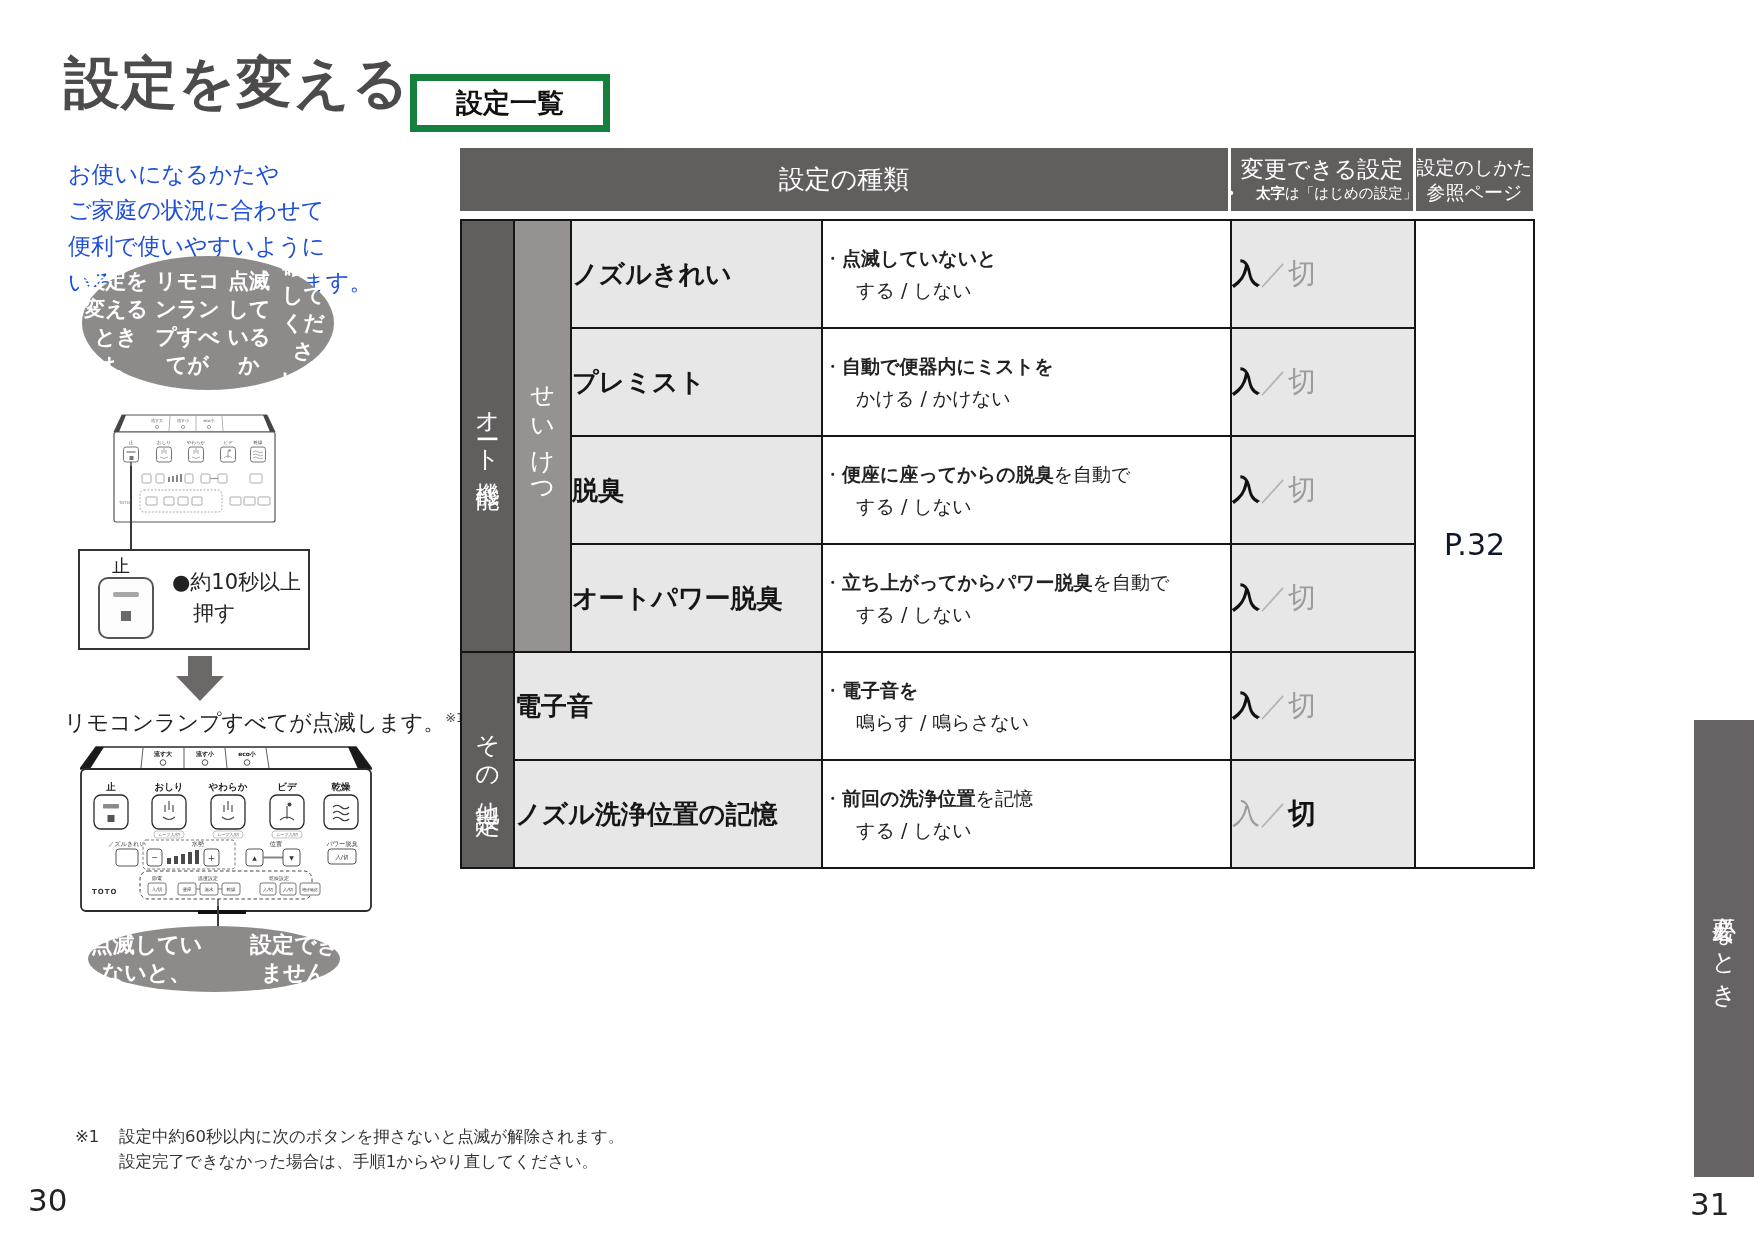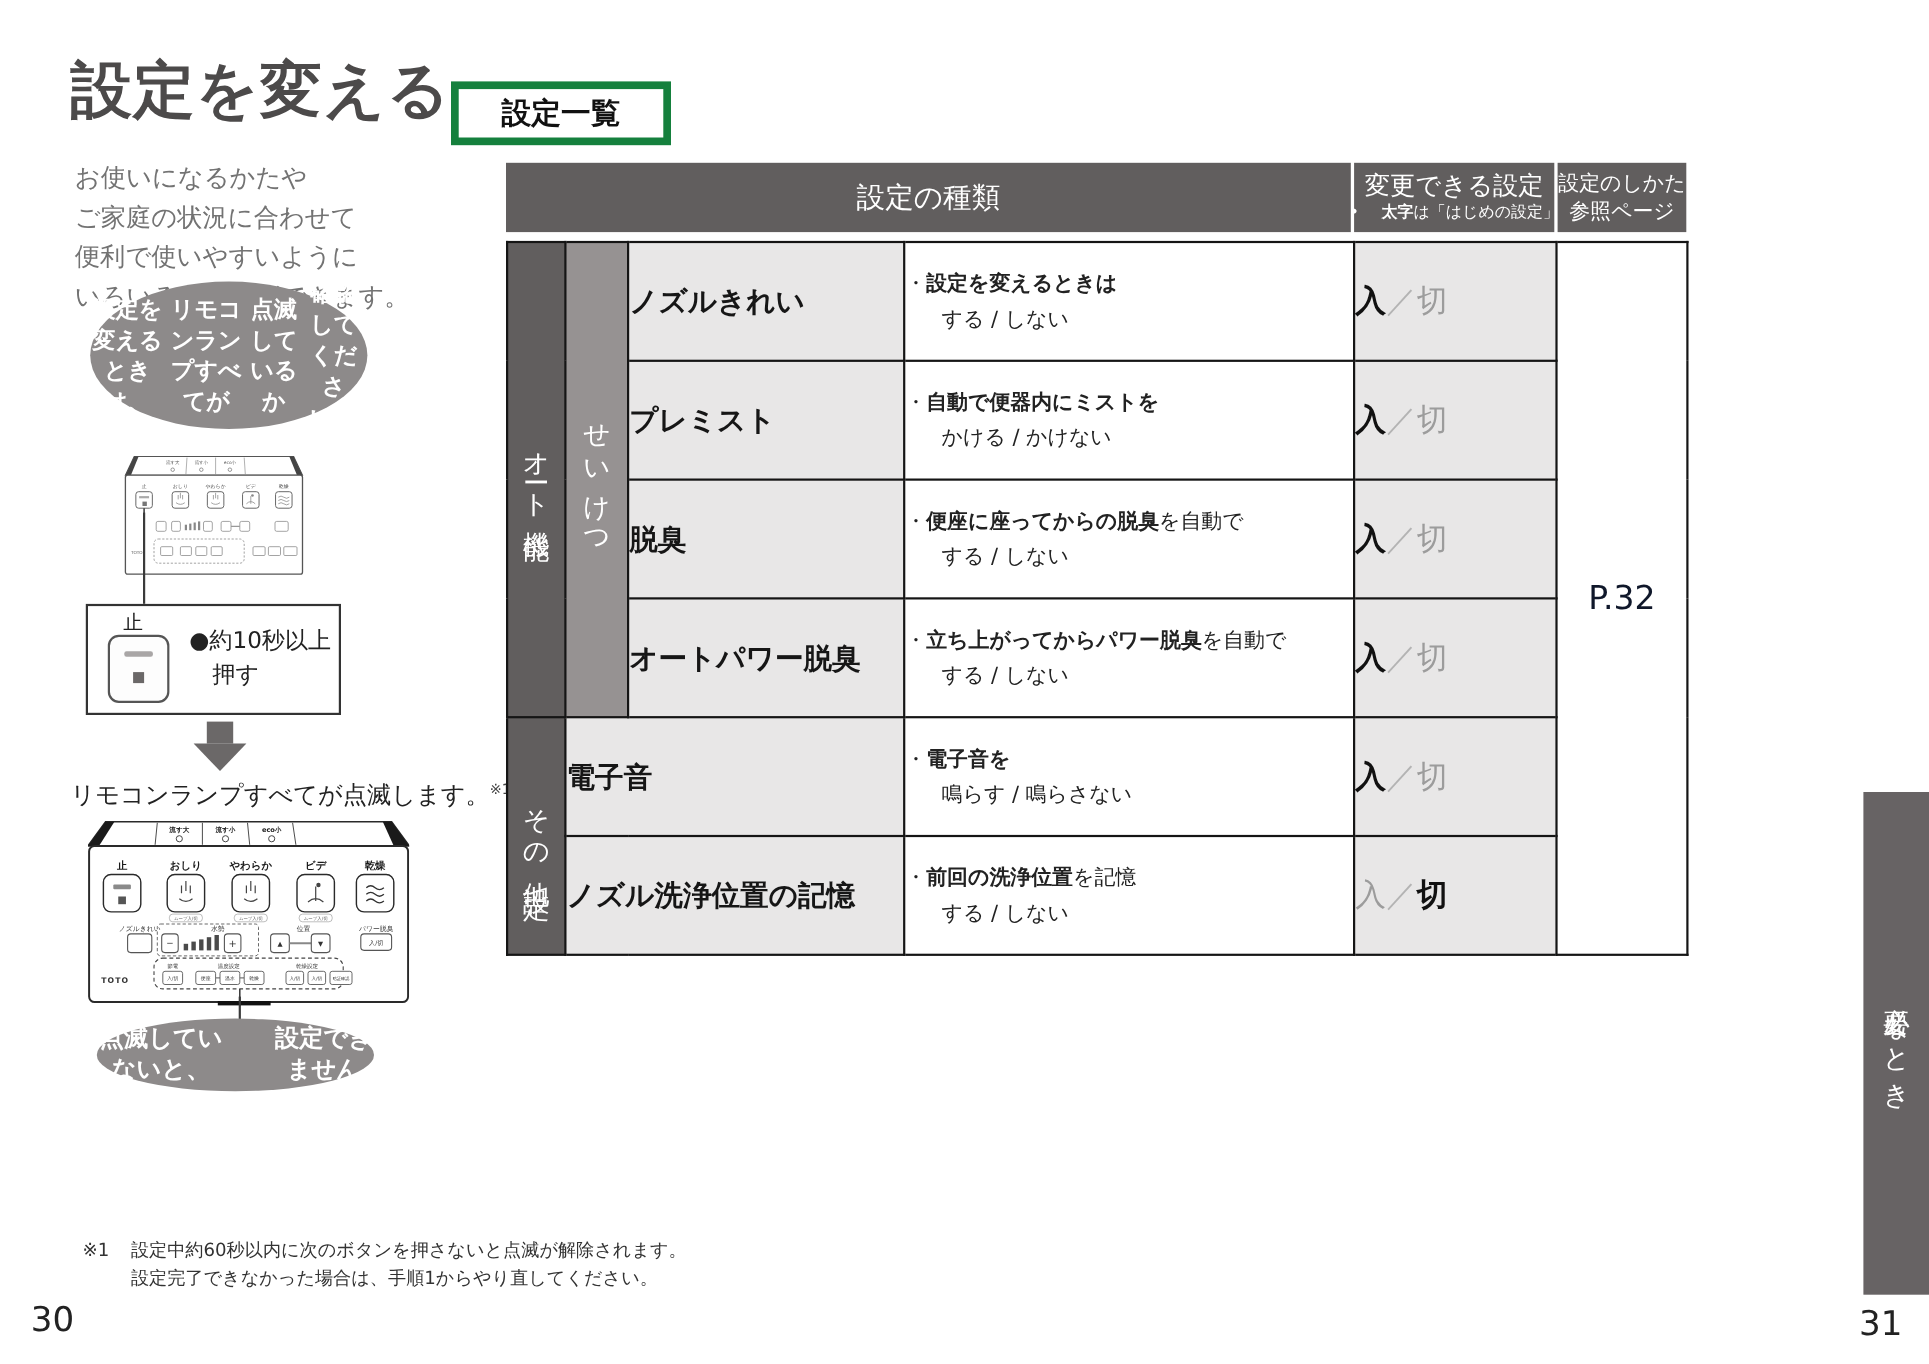--- a/index.html
+++ b/index.html
@@ -5,21 +5,21 @@
   html,body{margin:0;padding:0;background:#fff;}
   #page{position:relative;width:1754px;height:1240px;background:#ffffff;
         font-family:"DejaVu Sans",sans-serif;overflow:hidden;color:#1a1a1a;}
 
   
   .title{position:absolute;left:64px;top:52px;font-size:56px;line-height:62px;
          font-weight:bold;color:#4c4a4a;letter-spacing:1px;}
   .badge{position:absolute;left:410px;top:74px;width:186px;height:44px;
          border:7px solid #15803d;display:flex;align-items:center;justify-content:center;
          font-size:27px;font-weight:bold;color:#111;background:#fff;}
-  .intro{position:absolute;left:68px;top:144px;font-size:23px;line-height:36px;color:#737373;}
+  .intro{position:absolute;left:68px;top:156px;font-size:23px;line-height:36px;color:#1d4ed8;}
   .oval{position:absolute;background:#8d8a8a;border-radius:50%;color:#fff;
         display:flex;flex-direction:row;align-items:center;justify-content:center;
         font-weight:bold;text-align:center;}
   .oval1{left:82px;top:256px;width:252px;height:134px;font-size:21px;line-height:28px;}
   .oval2{left:88px;top:926px;width:252px;height:66px;font-size:22px;line-height:28px;gap:44px;}
   .vline{position:absolute;width:2px;background:#3a3a3a;}
   #vline1{left:130px;top:466px;height:83px;}
   #vline2{left:217px;top:906px;height:24px;}
   .remote-small{position:absolute;left:112px;top:412px;}
   .remote-large{position:absolute;left:80px;top:745px;}
@@ -316,21 +316,21 @@
         <col style="width:409px">
           <col style="width:184px">
           <col style="width:119px">
       </colgroup>
       <tbody>
           <tr class="row">
         <td class="group" rowspan="4"><span class="vtext">オート機能</span></td>
         <td class="sub" rowspan="4"><span class="vtext">せいけつ</span></td>
         <td class="name">ノズルきれい</td>
         <td class="desc">
-          <div class="l1"><span class="bullet">・</span><span class="b">設定を変えるときは</span><span class="t"></span></div>
+          <div class="l1"><span class="bullet">・</span><span class="b">点滅していないと</span><span class="t"></span></div>
           <div class="l2">する / しない</div>
         </td>
         <td class="onoff"><span class="on">入</span><span class="sl">／</span><span class="off">切</span></td>
         <td class="pageref" rowspan="6">P.32</td>
       </tr>
       <tr class="row">
         <td class="name">プレミスト</td>
         <td class="desc">
           <div class="l1"><span class="bullet">・</span><span class="b">自動で便器内にミストを</span><span class="t"></span></div>
           <div class="l2">かける / かけない</div>

